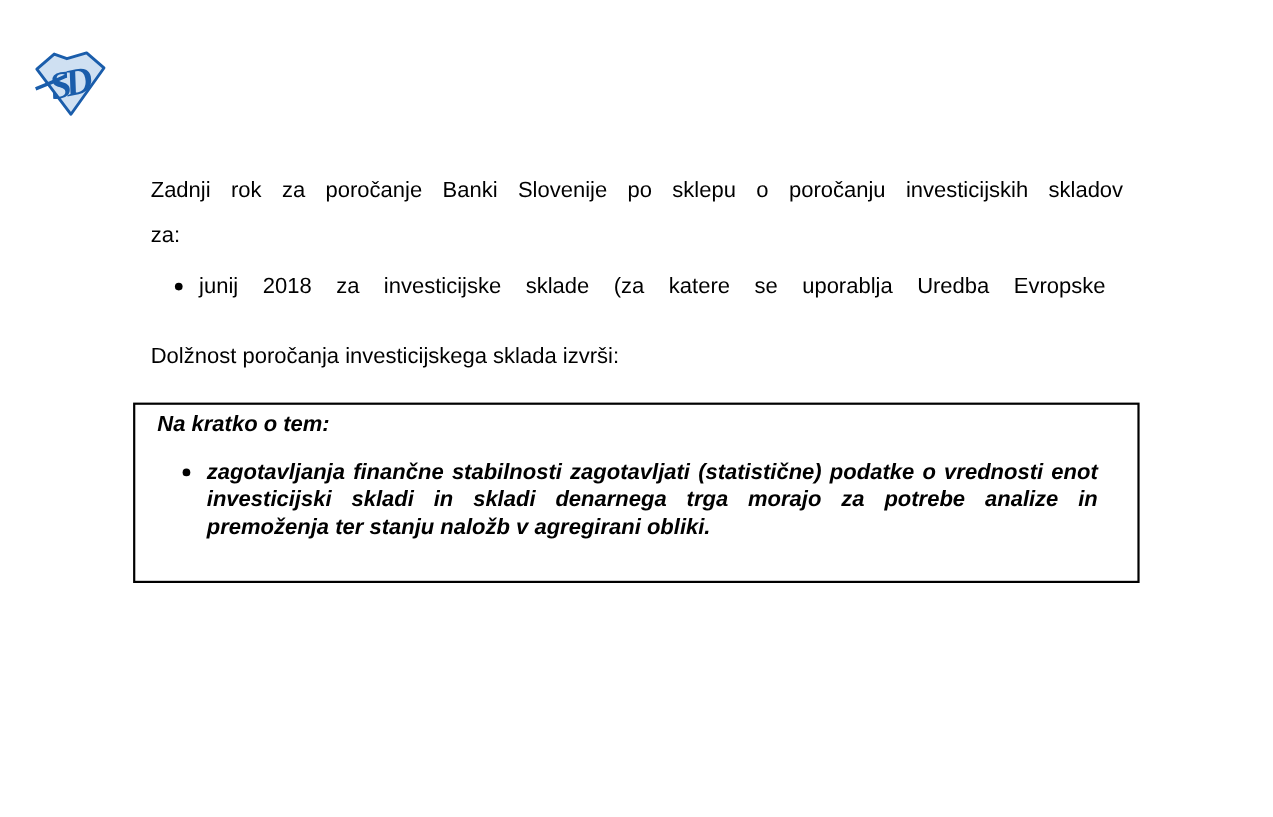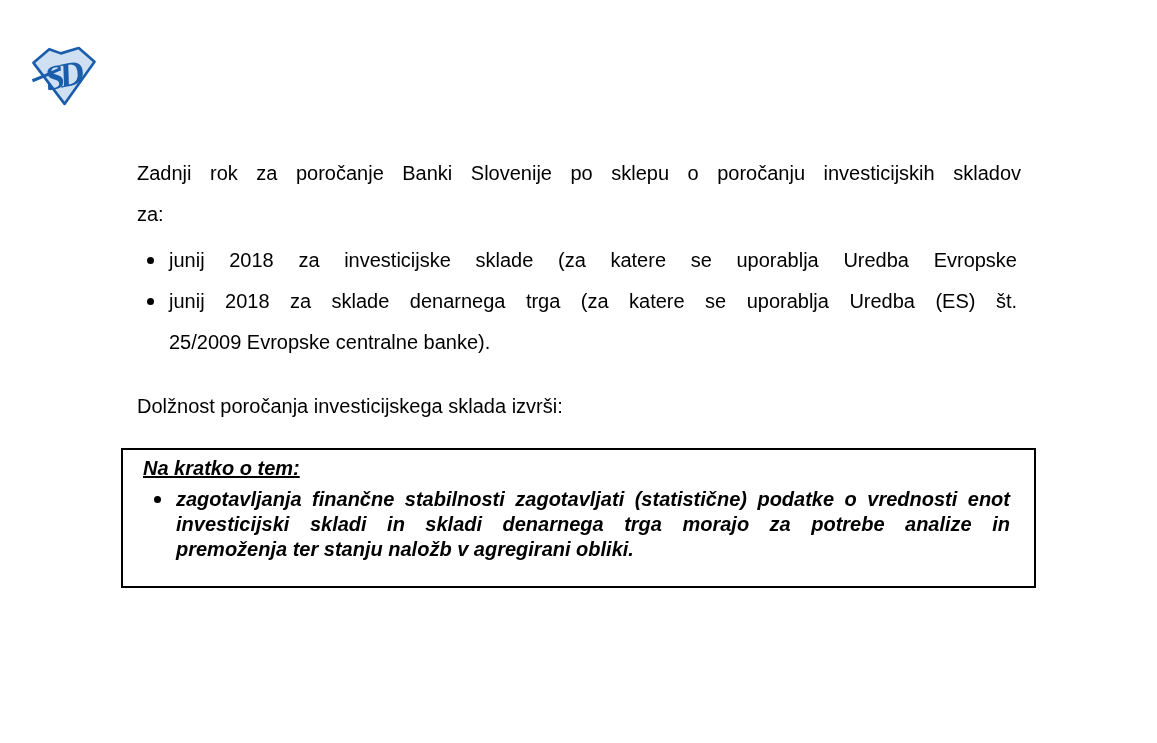--- a/index.html
+++ b/index.html
@@ -36,21 +36,21 @@
   .jline {
     text-align: justify;
     text-align-last: justify;
   }
   .lastline {
     text-align: left;
   }
   .bold { font-weight: normal; }
   ul.blist {
     list-style: none;
-    margin: 4px;
+    margin: 16px;
     padding: 0;
   }
   ul.blist.deadlines { margin-top: 5px; }
   li.bitem {
     position: relative;
     padding-left: 28px;
   }
   .dot {
     position: absolute;
     left: 6px;
@@ -67,21 +67,20 @@
     margin-left: -16px;
     width: 871px;
     border: 2px solid #000;
     padding: 3px 20px 20px 20px;
     font-style: italic;
     font-weight: bold;
     font-size: 20px;
     line-height: 25px;
   }
   .summary-heading {
-    text-decoration: underline;
     line-height: 30px;
   }
   .summary-box li.bitem { padding-left: 29px; margin-top: 2px; }
   .summary-box .dot { top: 9px; left: 7px; }
 </style>
 </head>
 <body>
 
 <div class="page">
 
@@ -96,25 +95,20 @@
     <div>
       <div class="jline"><span>Zadnji rok </span><span class="bold">za poročanje</span><span> Banki Slovenije po sklepu o poročanju investicijskih skladov</span></div>
       <div class="lastline">za:</div>
     </div>
 
     <ul class="blist deadlines">
       <li class="bitem">
         <span class="dot"></span>
         <div class="jline">junij 2018 za investicijske sklade (za katere se uporablja Uredba Evropske</div>
       </li>
-      <li class="bitem">
-        <span class="dot"></span>
-        <div class="jline">junij 2018 za sklade denarnega trga (za katere se uporablja Uredba (ES) št.</div>
-        <div class="lastline">25/2009 Evropske centralne banke).</div>
-      </li>
     </ul>
 
     <div class="sect-heading">Dolžnost poročanja investicijskega sklada izvrši:</div>
 
 
     <div class="summary-box">
       <div class="summary-heading">Na kratko o tem:</div>
       <ul class="blist">
         <li class="bitem">
           <span class="dot"></span>

